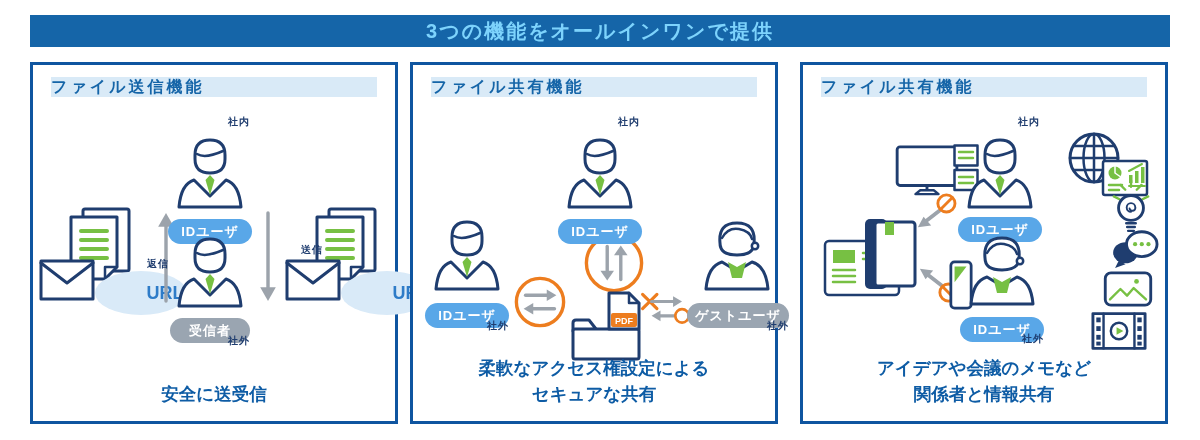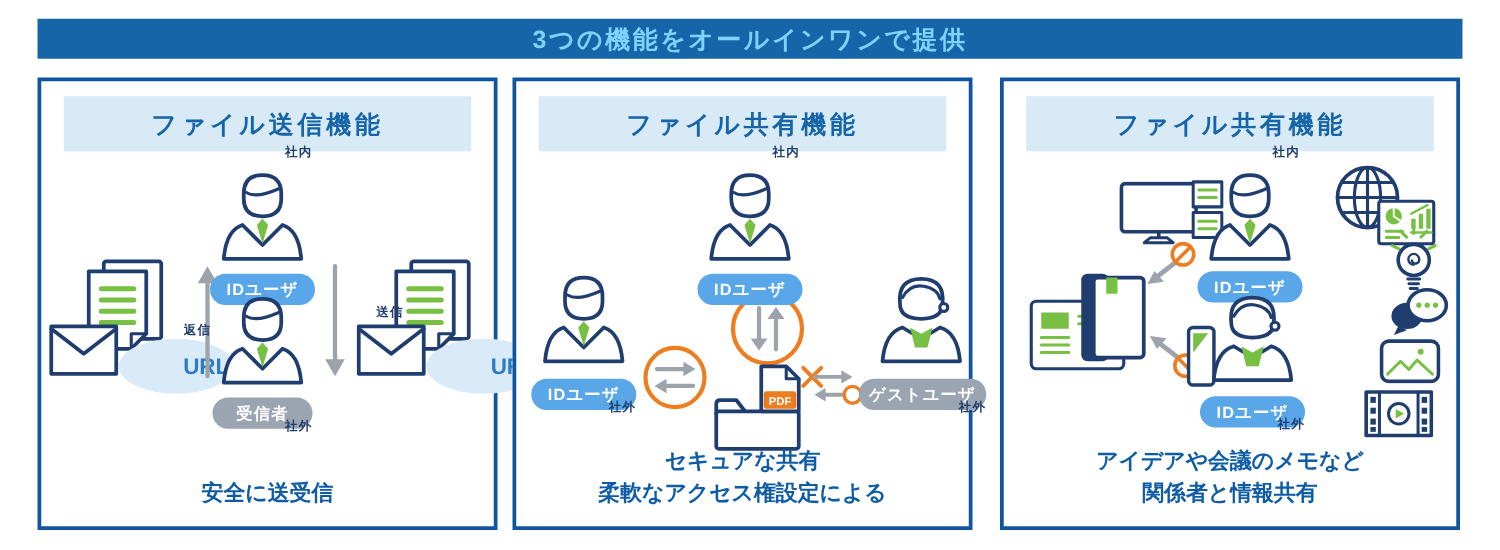--- a/index.html
+++ b/index.html
@@ -4,24 +4,24 @@
 <style>
   html,body{margin:0;padding:0;background:#fff;}
   .stage{position:relative;width:1200px;height:440px;background:#fff;overflow:hidden;
          font-family:"Liberation Sans","DejaVu Sans",sans-serif;}
   .banner{position:absolute;left:30px;top:15px;width:1140px;height:32px;
           background:var(--banner-bg,#1565A8);color:#7dd3fc;font-weight:bold;font-size:20px;
           letter-spacing:2px;display:flex;align-items:center;justify-content:center;}
   .panel{position:absolute;top:62px;width:368px;height:362px;background:#fff;
          border:3px solid var(--panel-border,#0F55A0);box-sizing:border-box;}
   #p1{left:30px}#p2{left:410px}#p3{left:800px}
-  .panel-header{position:absolute;left:18px;right:18px;top:12px;height:44px;
+  .panel-header{position:absolute;left:18px;right:18px;top:12px;height:20px;
           background:var(--header-bg,#D9EAF7);color:var(--header-text,#1565A8);
-          font-weight:bold;font-size:20px;letter-spacing:3px;
-          display:flex;align-items:center;justify-content:center;}
+          font-weight:bold;font-size:16px;letter-spacing:3px;
+          display:flex;align-items:center;}
   .abs{position:absolute;}
   .lbl{position:absolute;font-weight:bold;color:var(--navy-icon,#1F3D6F);font-size:10px;
        text-align:right;letter-spacing:1px;}
   .pill{position:absolute;height:25px;border-radius:13px;color:#fff;font-weight:bold;
         font-size:13px;letter-spacing:1px;display:flex;align-items:center;justify-content:center;margin-top:12px;}
   .pill.blue{background:var(--id-badge-bg,#59A7E8);}
   .pill.gray{background:var(--gray-badge-bg,#9AA5B1);}
   .url{position:absolute;width:44px;height:44px;border-radius:50%;
        background:var(--url-circle-bg,#D9EAF8);color:var(--url-text,#2E7CC8);
        font-weight:bold;font-size:18px;display:flex;align-items:center;justify-content:center;padding-left:48px;}
@@ -252,22 +252,22 @@
     <div class="pill blue" style="left:12px;top:226px;width:84px">IDユーザ</div>
     <div class="lbl" style="left:12px;top:254px;width:84px">社外</div>
 
     <svg class="abs" style="left:284px;top:146px" width="80" height="80">
         <use href="#sym-female"></use>
       </svg>
     <div class="pill gray" style="left:274px;top:226px;width:102px">ゲストユーザ</div>
     <div class="lbl" style="left:274px;top:254px;width:102px">社外</div>
 
     <div class="caption">
+      <div>柔軟なアクセス権設定による</div>
       <div>セキュアな共有</div>
-      <div>柔軟なアクセス権設定による</div>
     </div>
   </section>
 
   <section class="panel" id="p3">
     <div class="panel-header">
       <span>ファイル共有機能</span>
     </div>
 
     <svg class="abs" style="left:92px;top:80px" width="64" height="52">
         <use href="#sym-monitor"></use>

